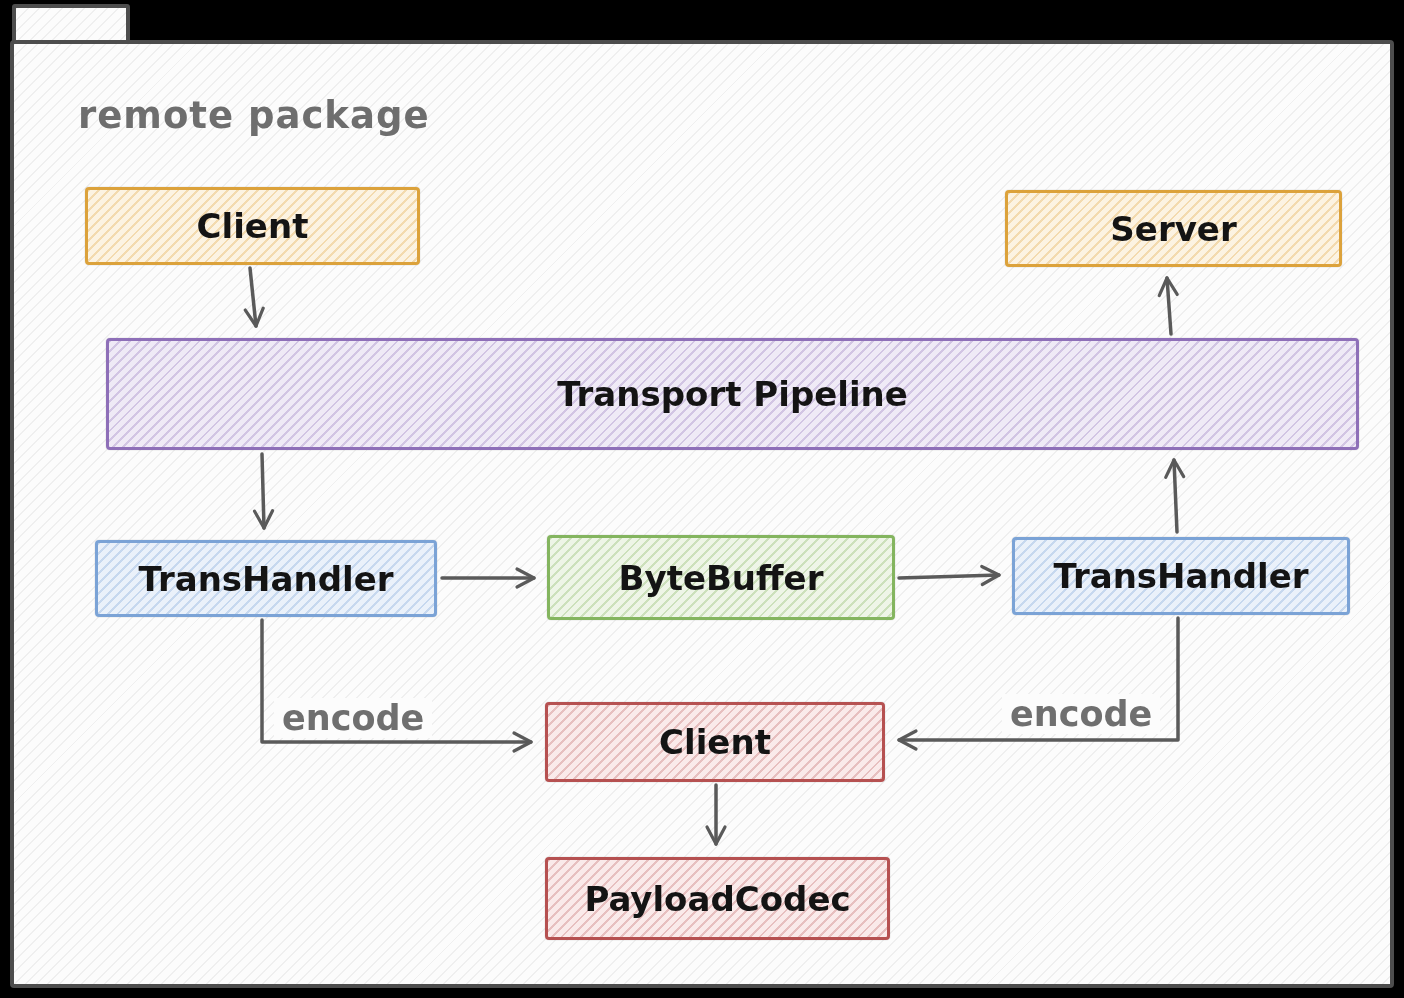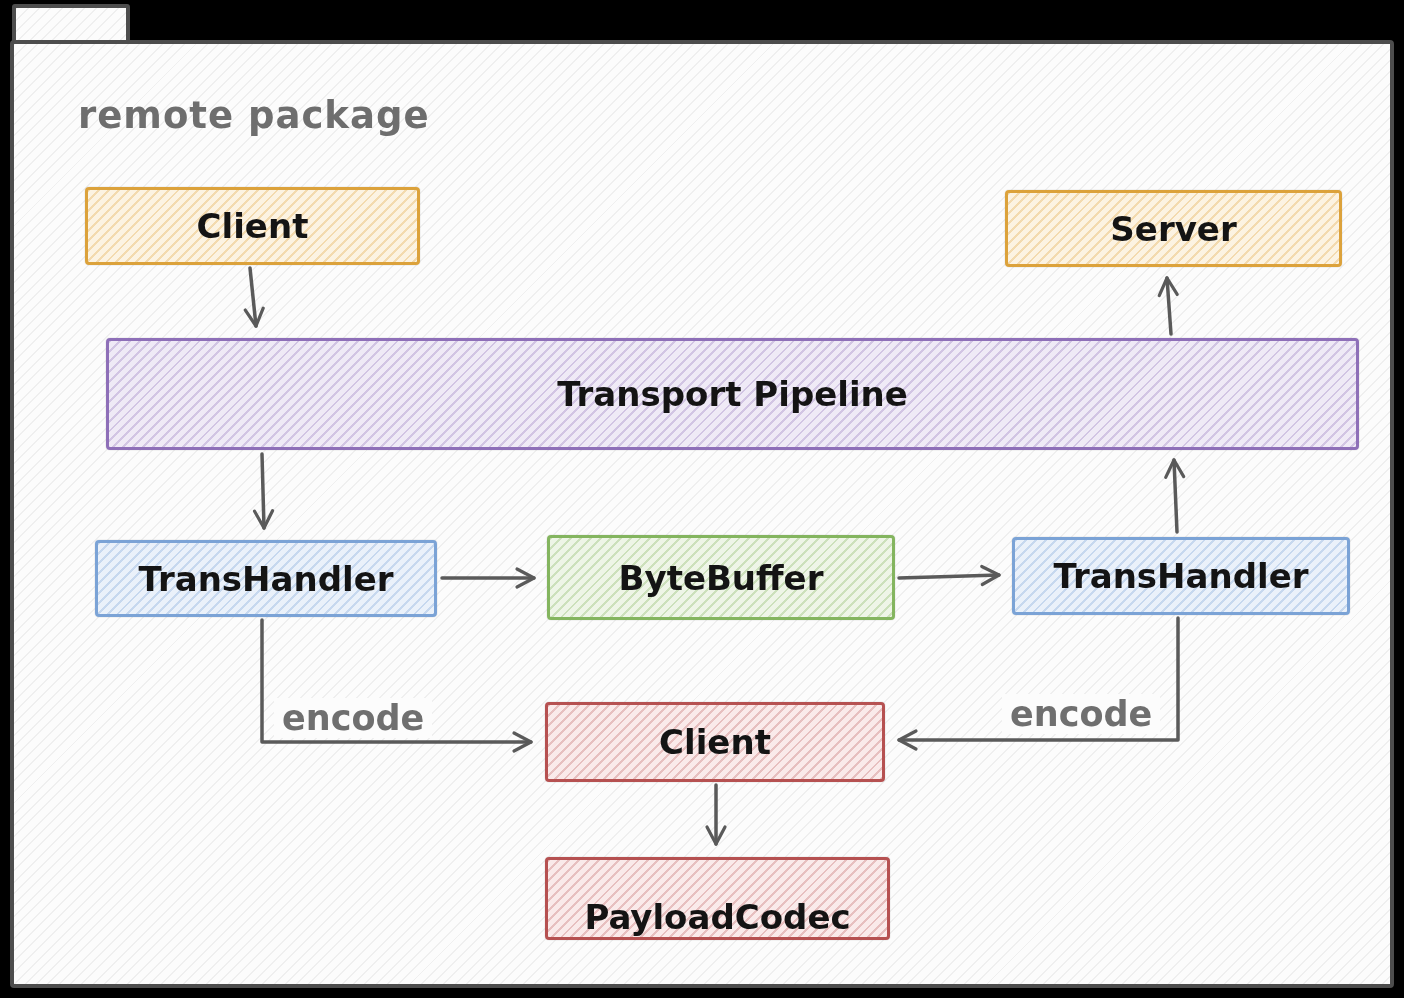--- a/index.html
+++ b/index.html
@@ -154,21 +154,21 @@
   </div>
 
   <div class="node blue" style="left:1012px; top:537px; width:338px; height:78px;">
     <span>TransHandler</span>
   </div>
 
   <div class="node red" style="left:545px; top:702px; width:340px; height:80px;">
     <span>Client</span>
   </div>
 
-  <div class="node red" style="left:545px; top:857px; width:345px; height:83px;align-items:flex-end;">
+  <div class="node red" style="left:545px; top:857px; width:345px; height:83px;">
     <span>PayloadCodec</span>
   </div>
 
   <div class="edge-label" style="left:274px; top:698px;">encode</div>
 
   <div class="edge-label" style="left:1002px; top:694px;">encode</div>
 
 </div>
 
 </body></html>

